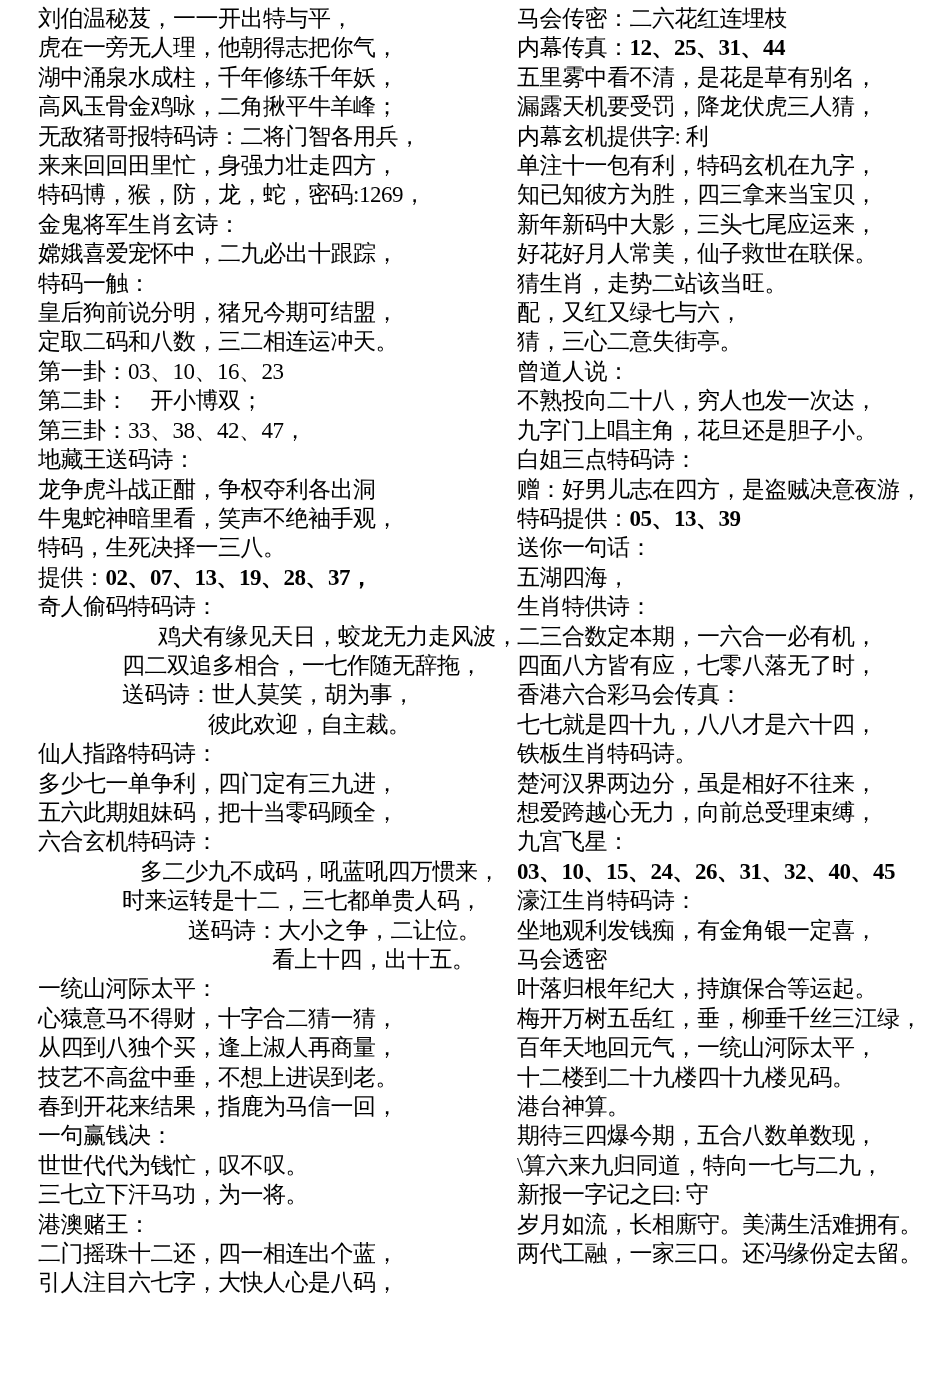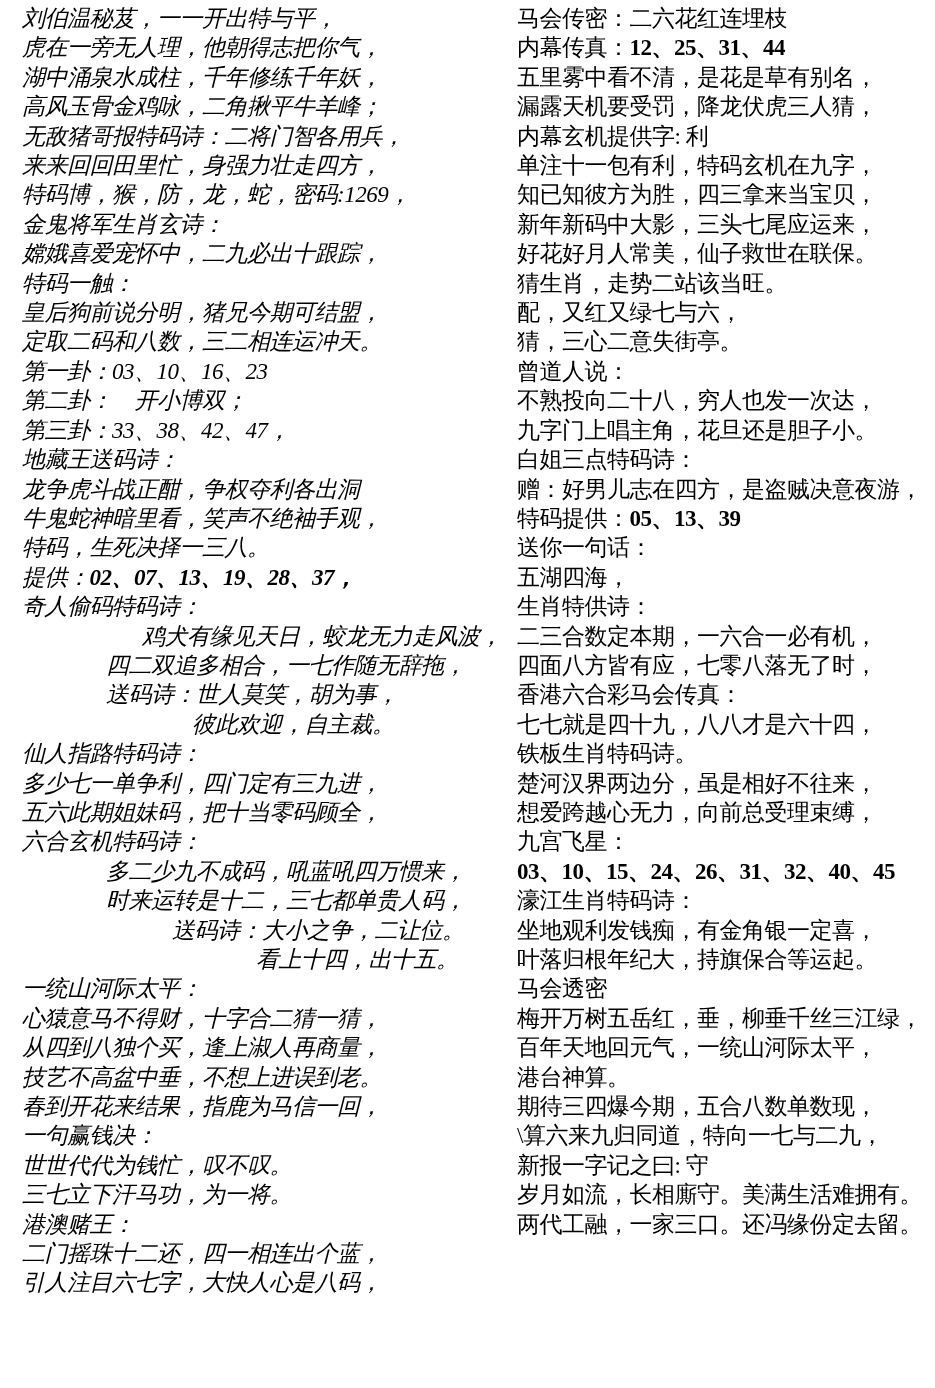--- a/index.html
+++ b/index.html
@@ -12,21 +12,21 @@
     background: #ffffff;
     color: #000000;
     font-family: "Liberation Serif", "DejaVu Serif", serif;
     position: relative;
     overflow: hidden;
   }
   .col {
     position: absolute;
     top: 4px;
   }
-  .col-left  { left: 22px;  width: 480px; font-style: italic; }
+  .col-left  { left: 38px;  width: 480px; }
   .col-right { left: 517px; width: 415px; }
   .line {
     font-size: 23px;
     line-height: 29.4px;
     white-space: nowrap;
     letter-spacing: -0.5px;
   }
   .b { font-weight: bold; }
 </style>
 </head>
@@ -55,21 +55,21 @@
     <div class="line"><span>提供：</span><span class="b">02、07、13、19、28、37，</span></div>
     <div class="line"><span>奇人偷码特码诗：</span></div>
     <div class="line" style="padding-left: 84px; text-align: right;"><span>鸡犬有缘见天日，蛟龙无力走风波，</span></div>
     <div class="line" style="padding-left: 84px;"><span>四二双追多相合，一七作随无辞拖，</span></div>
     <div class="line" style="padding-left: 84px;"><span>送码诗：世人莫笑，胡为事，</span></div>
     <div class="line" style="padding-left: 170px;"><span>彼此欢迎，自主裁。</span></div>
     <div class="line"><span>仙人指路特码诗：</span></div>
     <div class="line"><span>多少七一单争利，四门定有三九进，</span></div>
     <div class="line"><span>五六此期姐妹码，把十当零码顾全，</span></div>
     <div class="line"><span>六合玄机特码诗：</span></div>
-    <div class="line" style="padding-left: 84px;"><span>多二少九不成码，吼蓝吼四万惯来，</span></div>
+    <div class="line" style="padding-left: 84px; text-align: center;"><span>多二少九不成码，吼蓝吼四万惯来，</span></div>
     <div class="line" style="padding-left: 84px;"><span>时来运转是十二，三七都单贵人码，</span></div>
     <div class="line" style="padding-left: 150px;"><span>送码诗：大小之争，二让位。</span></div>
     <div class="line" style="padding-left: 234px;"><span>看上十四，出十五。</span></div>
     <div class="line"><span>一统山河际太平：</span></div>
     <div class="line"><span>心猿意马不得财，十字合二猜一猜，</span></div>
     <div class="line"><span>从四到八独个买，逢上淑人再商量，</span></div>
     <div class="line"><span>技艺不高盆中垂，不想上进误到老。</span></div>
     <div class="line"><span>春到开花来结果，指鹿为马信一回，</span></div>
     <div class="line"><span>一句赢钱决：</span></div>
     <div class="line"><span>世世代代为钱忙，叹不叹。</span></div>
@@ -104,23 +104,24 @@
     <div class="line"><span>四面八方皆有应，七零八落无了时，</span></div>
     <div class="line"><span>香港六合彩马会传真：</span></div>
     <div class="line"><span>七七就是四十九，八八才是六十四，</span></div>
     <div class="line"><span>铁板生肖特码诗。</span></div>
     <div class="line"><span>楚河汉界两边分，虽是相好不往来，</span></div>
     <div class="line"><span>想爱跨越心无力，向前总受理束缚，</span></div>
     <div class="line"><span>九宫飞星：</span></div>
     <div class="line"><span class="b">03、10、15、24、26、31、32、40、45</span></div>
     <div class="line"><span>濠江生肖特码诗：</span></div>
     <div class="line"><span>坐地观利发钱痴，有金角银一定喜，</span></div>
+    <div class="line"><span>马会透密</span></div>
     <div class="line"><span>叶落归根年纪大，持旗保合等运起。</span></div>
-    <div class="line"><span>马会透密</span></div>
     <div class="line"><span>梅开万树五岳红，垂，柳垂千丝三江绿，</span></div>
     <div class="line"><span>百年天地回元气，一统山河际太平，</span></div>
+    <div class="line"><span>十二楼到二十九楼四十九楼见码。</span></div>
     <div class="line"><span>港台神算。</span></div>
     <div class="line"><span>期待三四爆今期，五合八数单数现，</span></div>
     <div class="line"><span>\算六来九归同道，特向一七与二九，</span></div>
     <div class="line"><span>新报一字记之曰: 守</span></div>
     <div class="line"><span>岁月如流，长相廝守。美满生活难拥有。</span></div>
     <div class="line"><span>两代工融，一家三口。还冯缘份定去留。</span></div>
   </div>
 
 </body></html>

